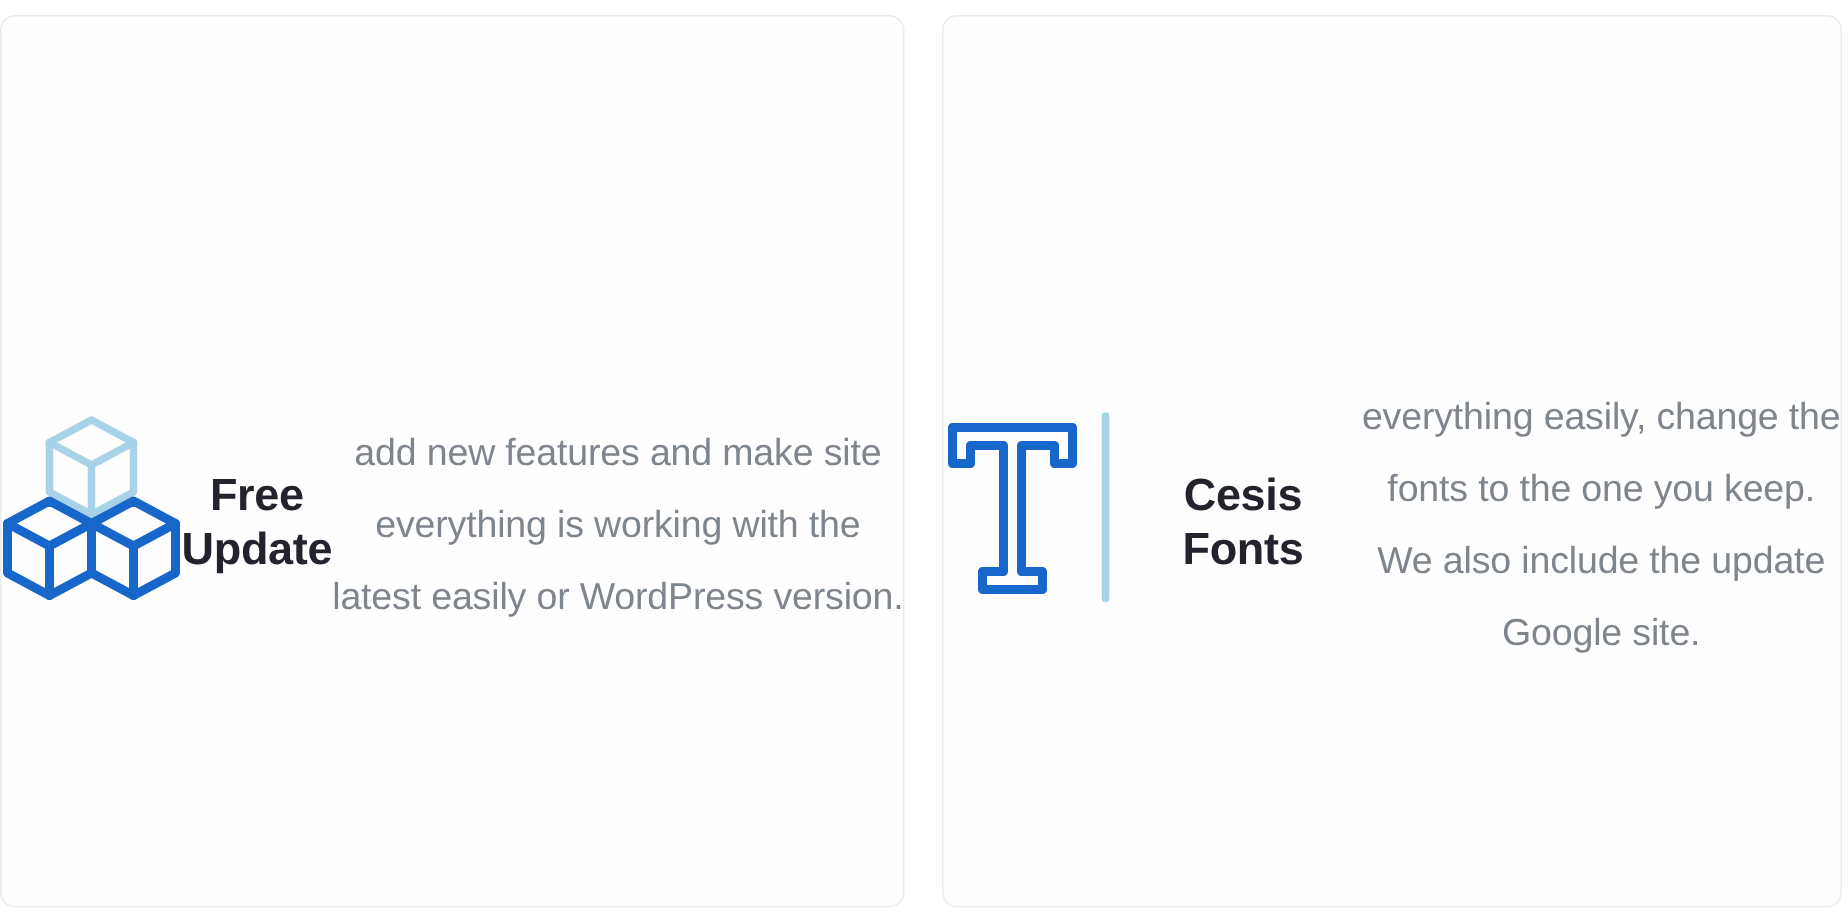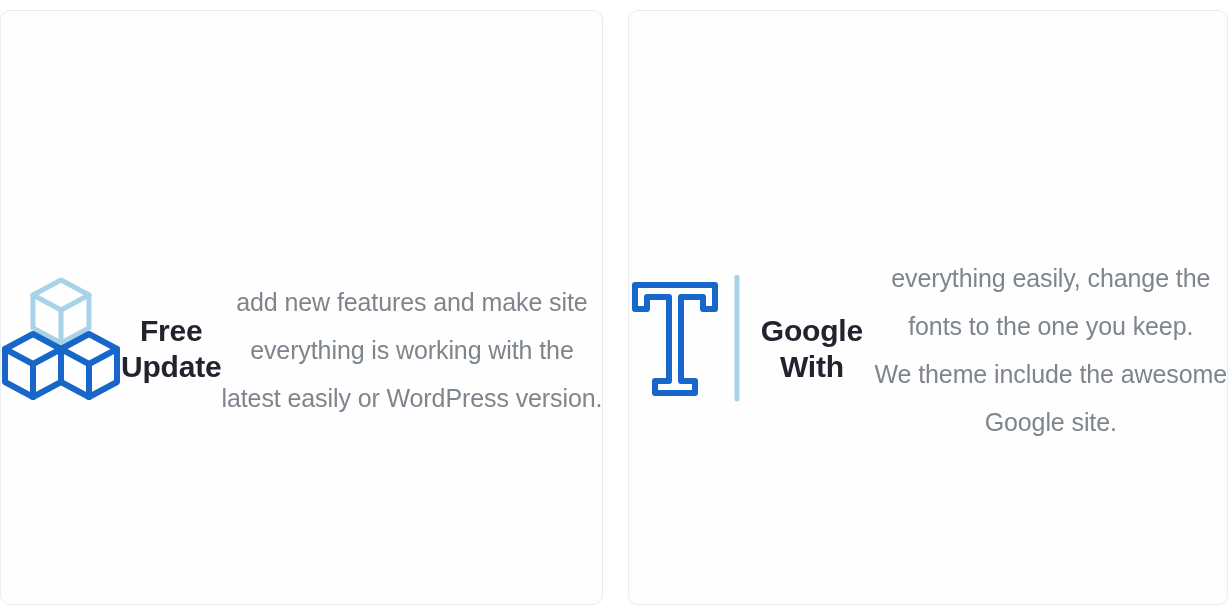--- a/index.html
+++ b/index.html
@@ -102,22 +102,22 @@
 
   <div class="feature-card">
     <div class="card-icon">
       <svg class="icon-svg" width="120" height="128" viewBox="0 0 120 128" fill="none">
 
         <path d="M6 10 H86 V34 H74 V22 H52 V106 H66 V118 H26 V106 H40 V22 H18 V34 H6 Z" stroke="#1667c9" stroke-width="6" stroke-linejoin="round" stroke-linecap="round" fill="none"></path>
 
         <line x1="108" y1="2" x2="108" y2="124" stroke="#a8d2e8" stroke-width="5" stroke-linecap="round"></line>
       </svg>
     </div>
-    <div class="card-title">Google With</div>
+    <div class="card-title">Cesis Fonts</div>
     <div class="card-text">
       <span class="line">everything easily, change the</span>
       <span class="line">fonts to the one you keep.</span>
-      <span class="line">We theme include the awesome</span>
+      <span class="line">We also include the update</span>
       <span class="line">Google site.</span>
     </div>
   </div>
 
 </div>
 
 </body></html>

